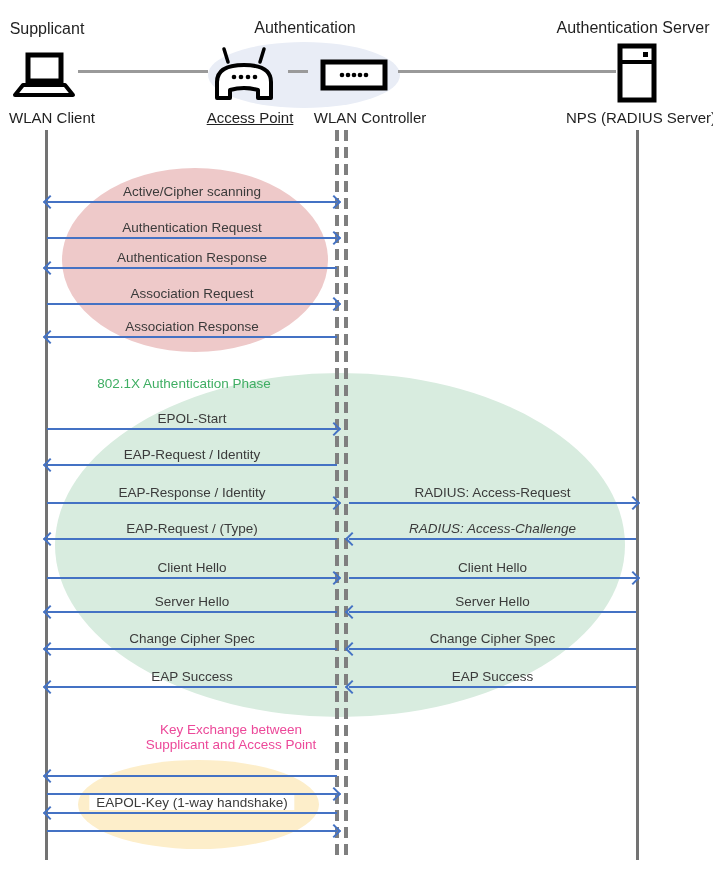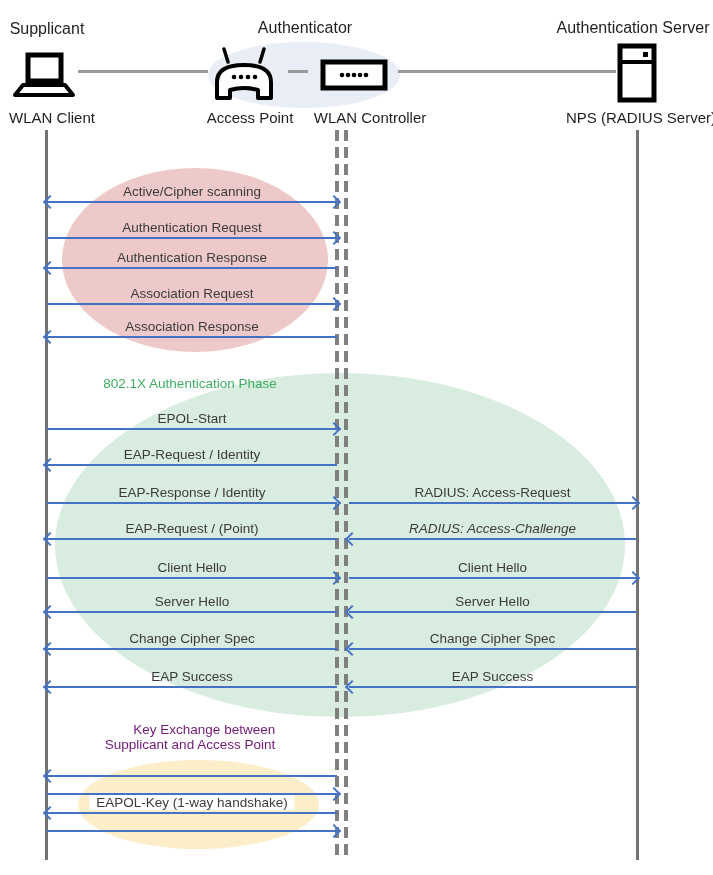--- a/index.html
+++ b/index.html
@@ -35,34 +35,34 @@
           white-space:nowrap; font-size:13.5px; color:#3b3b3b; }
   .mlab.boxed { background:#ffffff; padding:0 7px; line-height:15px; }
   .head { position:absolute; width:10px; height:10px; box-sizing:border-box; top:-4px; }
   .head.hr { right:-2px; border-top:2.5px solid #4472c4; border-right:2.5px solid #4472c4; transform:rotate(45deg); }
   .head.hl { left:-2px;  border-top:2.5px solid #4472c4; border-left:2.5px solid #4472c4;  transform:rotate(-45deg); }
 
   
   .ptitle { position:absolute; transform:translateX(-50%); white-space:nowrap; font-size:13.5px; }
   .t1 { color:#c00000; }
   .t2 { color:#3fae63; }
-  .t3 { color:#701a75; text-align:right; }
+  .t3 { color:#ec4899; text-align:center;margin-left:41px; }
 </style>
 </head>
 <body>
 
 <div class="canvas">
 
   <div class="ellipse halo" style="left:208px; top:42px;  width:192px; height:66px;"></div>
   <div class="ellipse p1fill" style="left:62px;  top:168px; width:266px; height:184px;"></div>
   <div class="ellipse p2fill" style="left:55px;  top:373px; width:570px; height:344px;"></div>
   <div class="ellipse p3fill" style="left:78px;  top:760px; width:241px; height:89px;"></div>
 
   <div class="abs ctr role-lbl" style="left:47px;  top:20px;">Supplicant</div>
-  <div class="abs ctr role-lbl" style="left:305px; top:19px;">Authenticator</div>
+  <div class="abs ctr role-lbl" style="left:305px; top:19px;">Authentication</div>
   <div class="abs ctr role-lbl" style="left:633px; top:19px;">Authentication Server</div>
 
   <div class="conn" style="left:78px;  width:130px;"></div>
   <div class="conn" style="left:288px; width:20px;"></div>
   <div class="conn" style="left:398px; width:218px;"></div>
 
   <svg class="abs" style="left:12px; top:52px;" width="64" height="48" viewBox="0 0 64 48">
     <rect x="16" y="3" width="33" height="26" fill="#ffffff" stroke="#000000" stroke-width="5"></rect>
     <polygon points="11,33 53,33 61,43 3,43" fill="#ffffff" stroke="#000000" stroke-width="4" stroke-linejoin="round"></polygon>
   </svg>
@@ -86,30 +86,30 @@
     <circle cx="46" cy="16" r="2.3" fill="#000000"></circle>
   </svg>
 
   <svg class="abs" style="left:617px; top:43px;" width="40" height="60" viewBox="0 0 40 60">
     <rect x="3" y="3" width="34" height="54" fill="#ffffff" stroke="#000000" stroke-width="5"></rect>
     <line x1="3" y1="19" x2="37" y2="19" stroke="#000000" stroke-width="4"></line>
     <rect x="26" y="9" width="5" height="5" fill="#000000"></rect>
   </svg>
 
   <div class="abs ctr node-lbl" style="left:52px;  top:109px;">WLAN Client</div>
-  <div class="abs ctr node-lbl" style="left:250px; top:109px;">Access Point</div>
+  <div class="abs ctr node-lbl" style="left:250px; top:109px;text-decoration:underline;">Access Point</div>
   <div class="abs ctr node-lbl" style="left:370px; top:109px;">WLAN Controller</div>
   <div class="abs ctr node-lbl" style="left:641px; top:109px;">NPS (RADIUS Server)</div>
 
   <div class="lifeline" style="left:45px;"></div>
   <div class="dashline" style="left:335px;"></div>
   <div class="dashline" style="left:344px;"></div>
   <div class="lifeline" style="left:636px;"></div>
 
-  <div class="ptitle t2" style="left:190px; top:376px;">802.1X Authentication Phase</div>
+  <div class="ptitle t2" style="left:184px; top:376px;">802.1X Authentication Phase</div>
   <div class="ptitle t3" style="left:190px; top:722px;">
     <div>Key Exchange between</div>
     <div>Supplicant and Access Point</div>
   </div>
 
   <div class="msg" style="left:47px; top:201px; width:290px;">
     <span class="mlab">Active/Cipher scanning</span>
     <span class="head hl"></span>
     <span class="head hr"></span>
   </div>
@@ -136,21 +136,21 @@
   </div>
   <div class="msg" style="left:47px; top:464px; width:290px;">
     <span class="mlab">EAP-Request / Identity</span>
     <span class="head hl"></span>
   </div>
   <div class="msg" style="left:47px; top:502px; width:290px;">
     <span class="mlab">EAP-Response / Identity</span>
     <span class="head hr"></span>
   </div>
   <div class="msg" style="left:47px; top:538px; width:290px;">
-    <span class="mlab">EAP-Request / (Point)</span>
+    <span class="mlab">EAP-Request / (Type)</span>
     <span class="head hl"></span>
   </div>
   <div class="msg" style="left:47px; top:577px; width:290px;">
     <span class="mlab">Client Hello</span>
     <span class="head hr"></span>
   </div>
   <div class="msg" style="left:47px; top:611px; width:290px;">
     <span class="mlab">Server Hello</span>
     <span class="head hl"></span>
   </div>

